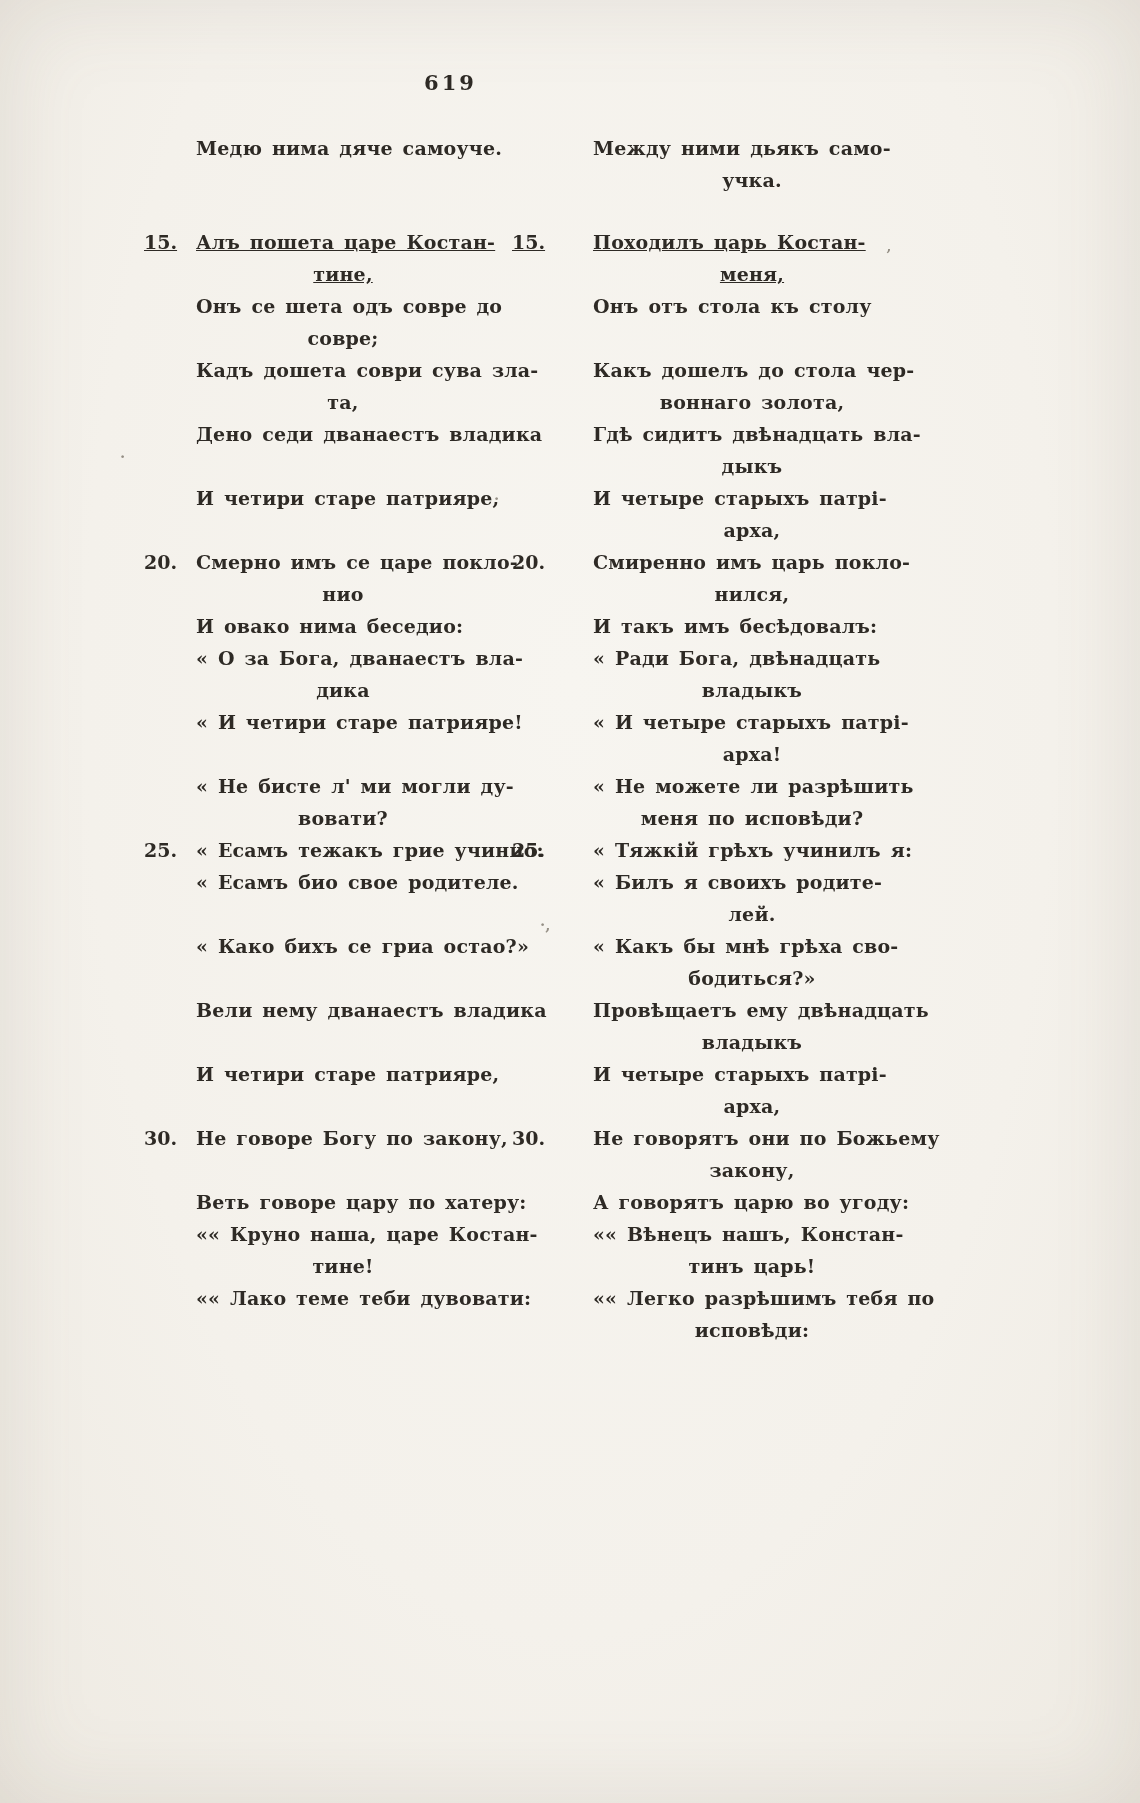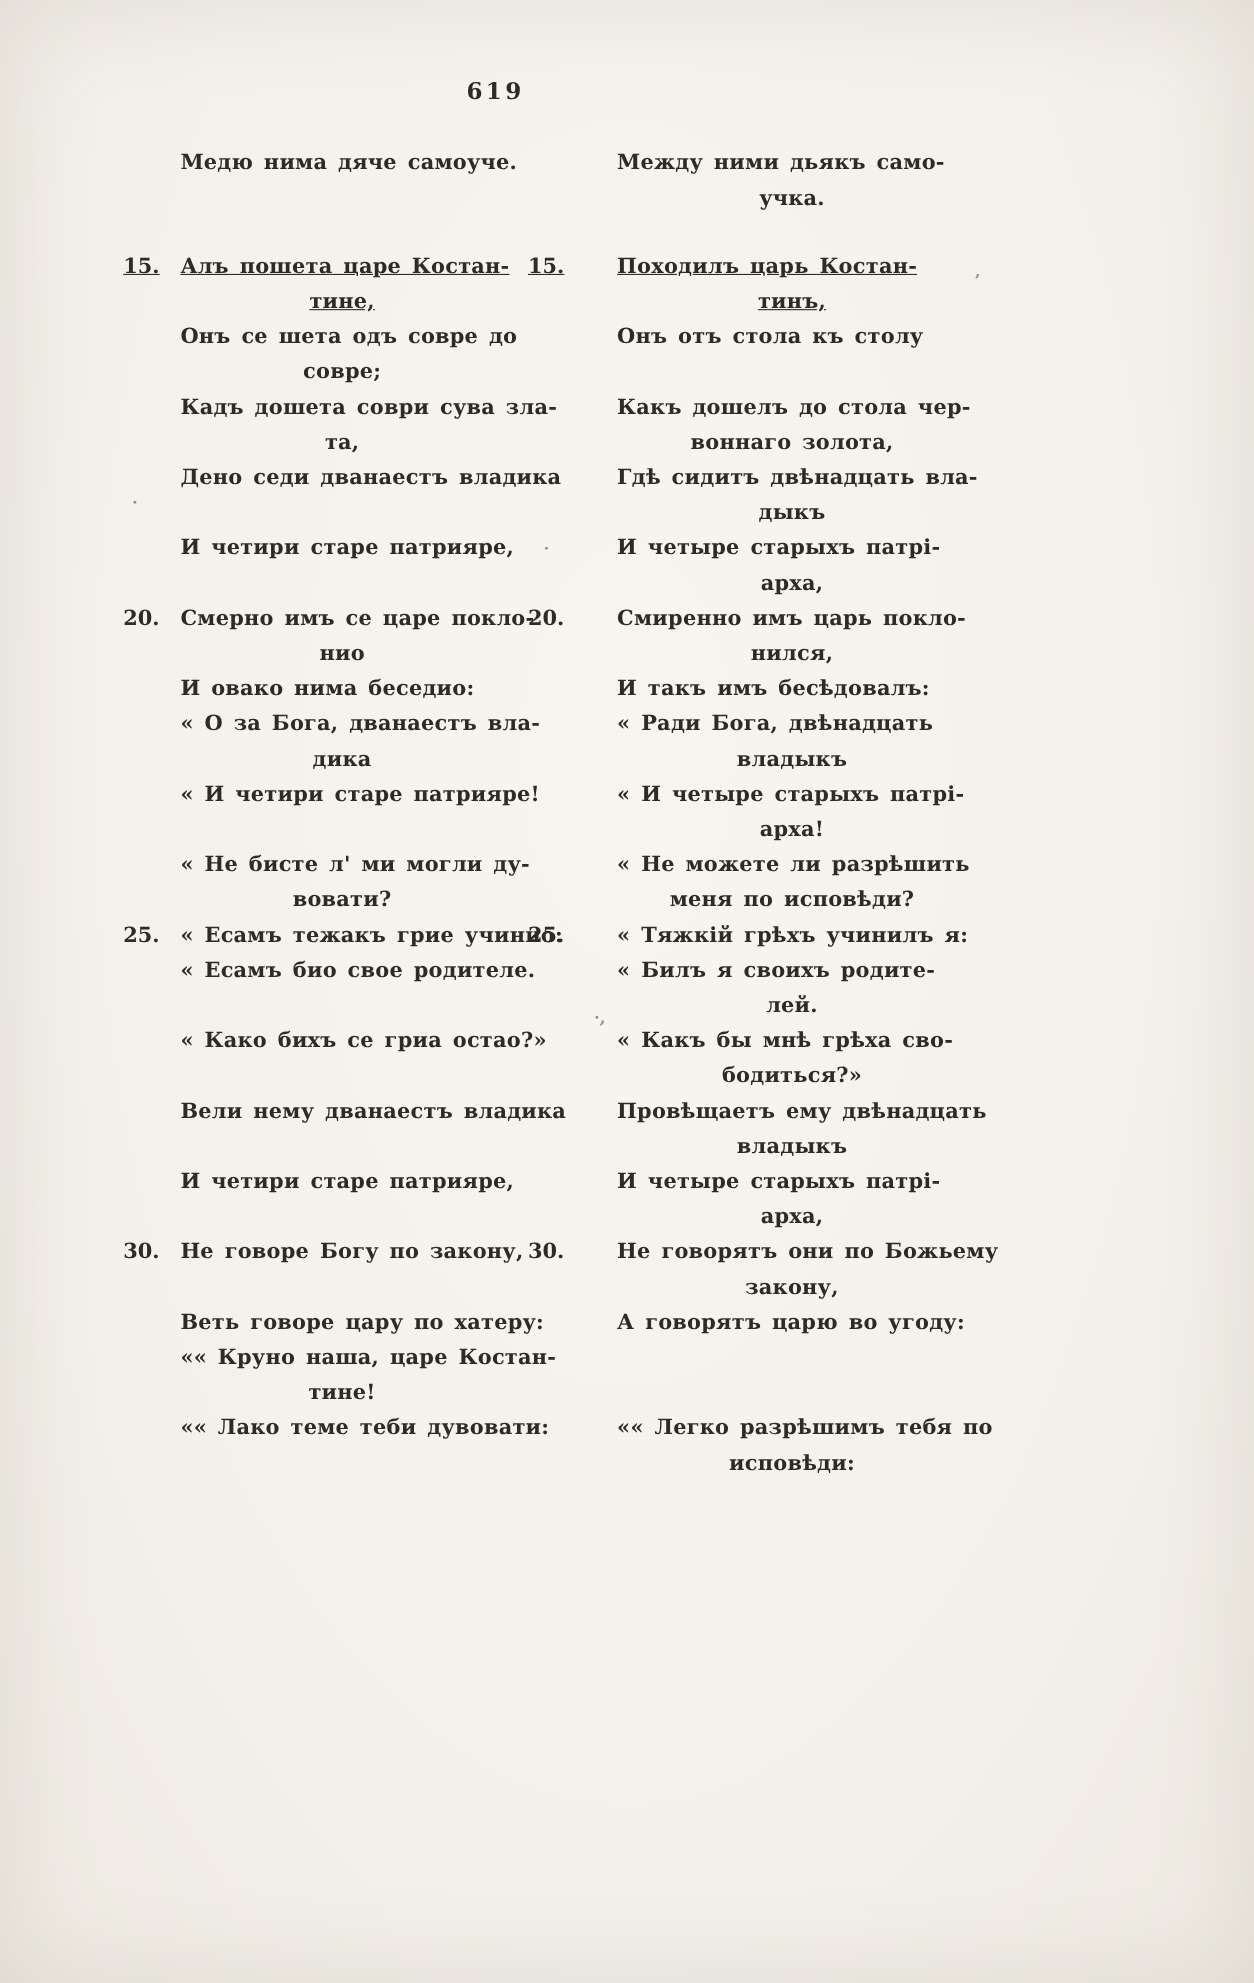--- a/index.html
+++ b/index.html
@@ -31,20 +31,21 @@
     line-height: 26px;
     margin-bottom: 36px;
   }
   .columns {
     width: 790px;
   }
   .row {
     display: grid;
     grid-template-columns: 352px 405px;
     column-gap: 16px;
+    margin-left: 32px;
   }
   .row.gap { margin-top: 30px; text-decoration: underline; }
   .col { display: grid; align-content: start; }
   .col.left  { grid-template-columns: 52px 1fr; }
   .col.right { grid-template-columns: 45px 1fr; gap: 36px; }
   .num {
     font-size: 19px;
     line-height: 32px;
     white-space: nowrap;
   }
@@ -93,21 +94,21 @@
           <span class="num">15.</span>
           <div class="lines">
             <div class="line">Алъ пошета царе Костан-</div>
             <div class="line cont">тине,</div>
           </div>
         </div>
         <div class="col right">
           <span class="num">15.</span>
           <div class="lines">
             <div class="line">Походилъ царь Костан-</div>
-            <div class="line cont">тинъ,</div>
+            <div class="line cont">меня,</div>
           </div>
         </div>
       </div>
       <div class="row">
         <div class="col left">
           <span class="num"></span>
           <div class="lines">
             <div class="line">Онъ се шета одъ совре до</div>
             <div class="line cont">совре;</div>
           </div>
@@ -348,20 +349,24 @@
       <div class="row">
         <div class="col left">
           <span class="num"></span>
           <div class="lines">
             <div class="line">«« Круно наша, царе Костан-</div>
             <div class="line cont">тине!</div>
           </div>
         </div>
         <div class="col right">
           <span class="num"></span>
+          <div class="lines">
+            <div class="line">«« Вѣнецъ нашъ, Констан-</div>
+            <div class="line cont">тинъ царь!</div>
+          </div>
         </div>
       </div>
       <div class="row">
         <div class="col left">
           <span class="num"></span>
           <div class="lines">
             <div class="line">«« Лако теме теби дувовати:</div>
           </div>
         </div>
         <div class="col right">

